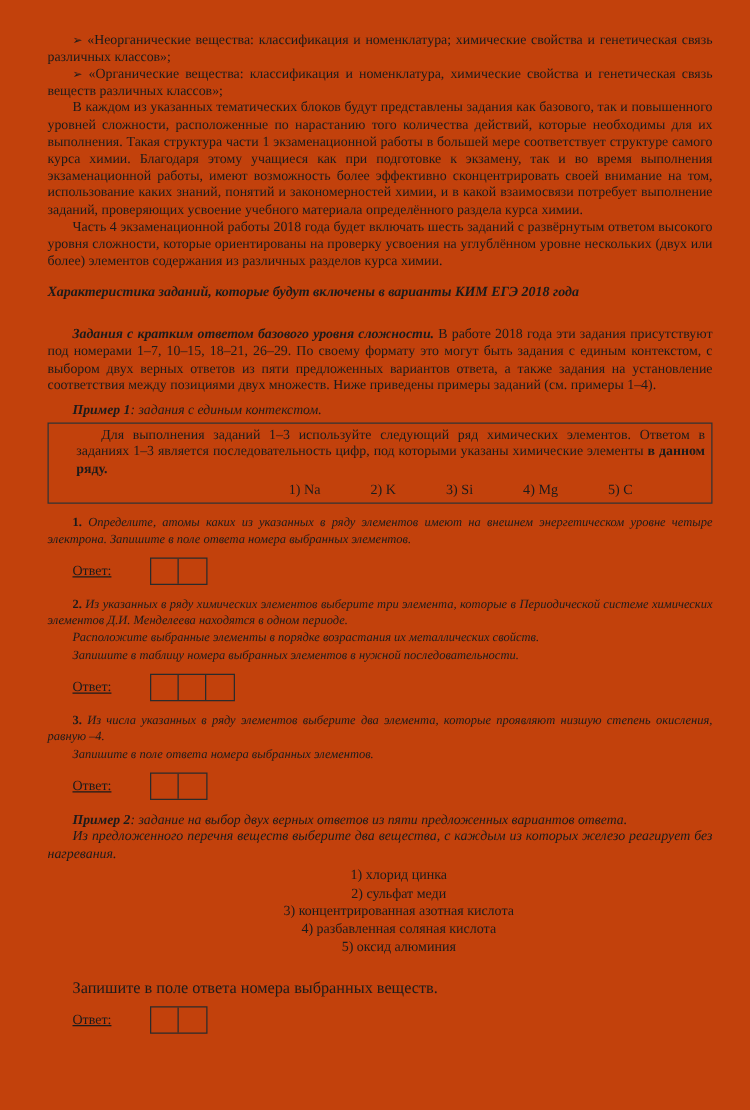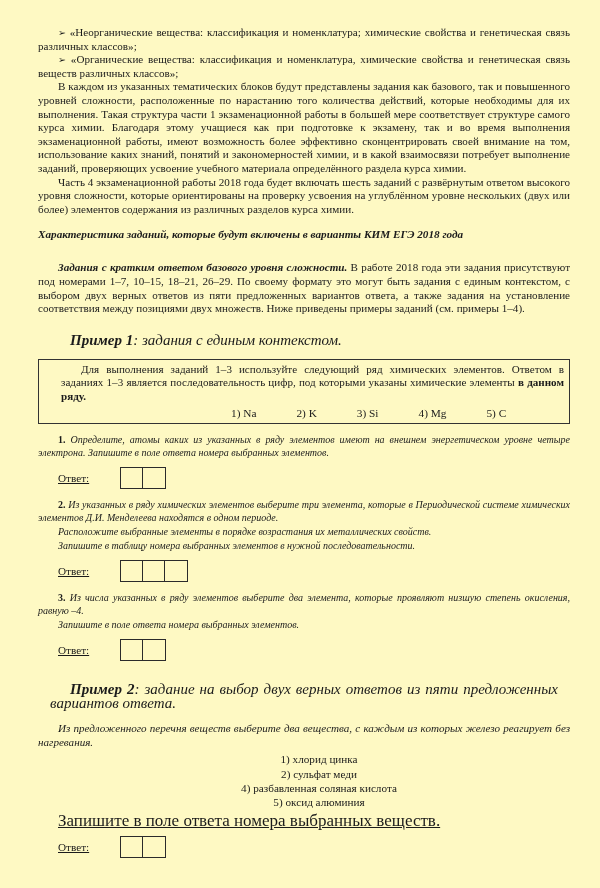--- a/index.html
+++ b/index.html
@@ -13,21 +13,21 @@
     font-family: "Liberation Serif", "DejaVu Serif", serif;
     color: #1b1b1b;
     overflow: hidden;
   }
   .page {
     position: relative;
     width: 600px;
     height: 888px;
     padding: 0;
     box-sizing: border-box;
-    background: #fef9c3;
+    background: #c2410c;
   }
   .content {
     position: absolute;
     left: 38px;
     top: 26px;
     width: 532px;
   }
 
   
   p {
@@ -68,24 +68,24 @@
     font-size: 11.2px;
     line-height: 14px;
     margin: 11px 0 20px 0;
   }
 
   .gap-sm { height: 5px; }
   .gap-md { height: 9px; }
 
   
   .example-label {
-    font-size: 15px;
+    font-size: 11px;
     line-height: 14px;
     text-indent: 20px;
-    margin: 12px;
+    margin: 0;
   }
 
   
   .context-box {
     border: 1.2px solid #333;
     box-sizing: border-box;
     margin-top: 3px;
     padding: 3px 5px 2px 22px;
     width: 532px;
   }
@@ -168,25 +168,24 @@
     padding: 0;
     list-style: none;
     text-align: center;
   }
   .option-list li {
     font-size: 11.2px;
     line-height: 14.4px;
     padding-left: 30px;
   }
   .closing-line {
-    font-size: 17px;
+    font-size: 13px;
     line-height: 14px;
     text-indent: 20px;
-    margin-top: 4px;
-    text-decoration: underline;
+    margin-top: 18px;
   }
 </style>
 </head>
 <body>
 
 <div class="page">
   <div class="content">
 
     <div>
       <p class="bullet-para"><span class="bullet-glyph">➢</span>&nbsp;<span>«Неорганические вещества: классификация и номенклатура; химические свойства и генетическая связь различных классов»;</span></p>
@@ -253,20 +252,21 @@
     </div>
 
     <div class="gap-md"></div>
 
     <div>
       <p class="example-label"><span class="bolditalic">Пример 2</span><span class="ital">: задание на выбор двух верных ответов из пяти предложенных вариантов ответа.</span></p>
       <p class="indent ital">Из предложенного перечня веществ выберите два вещества, с каждым из которых железо реагирует без нагревания.</p>
       <ul class="option-list">
         <li>1) хлорид цинка</li>
         <li>2) сульфат меди</li>
+        <li>3) концентрированная азотная кислота</li>
         <li>4) разбавленная соляная кислота</li>
         <li>5) оксид алюминия</li>
       </ul>
       <p class="closing-line">Запишите в поле ответа номера выбранных веществ.</p>
       <div class="answer-row">
         <span class="answer-label">Ответ:</span>
         <div class="answer-grid">
           <div class="answer-cell"></div>
           <div class="answer-cell"></div>
         </div>

